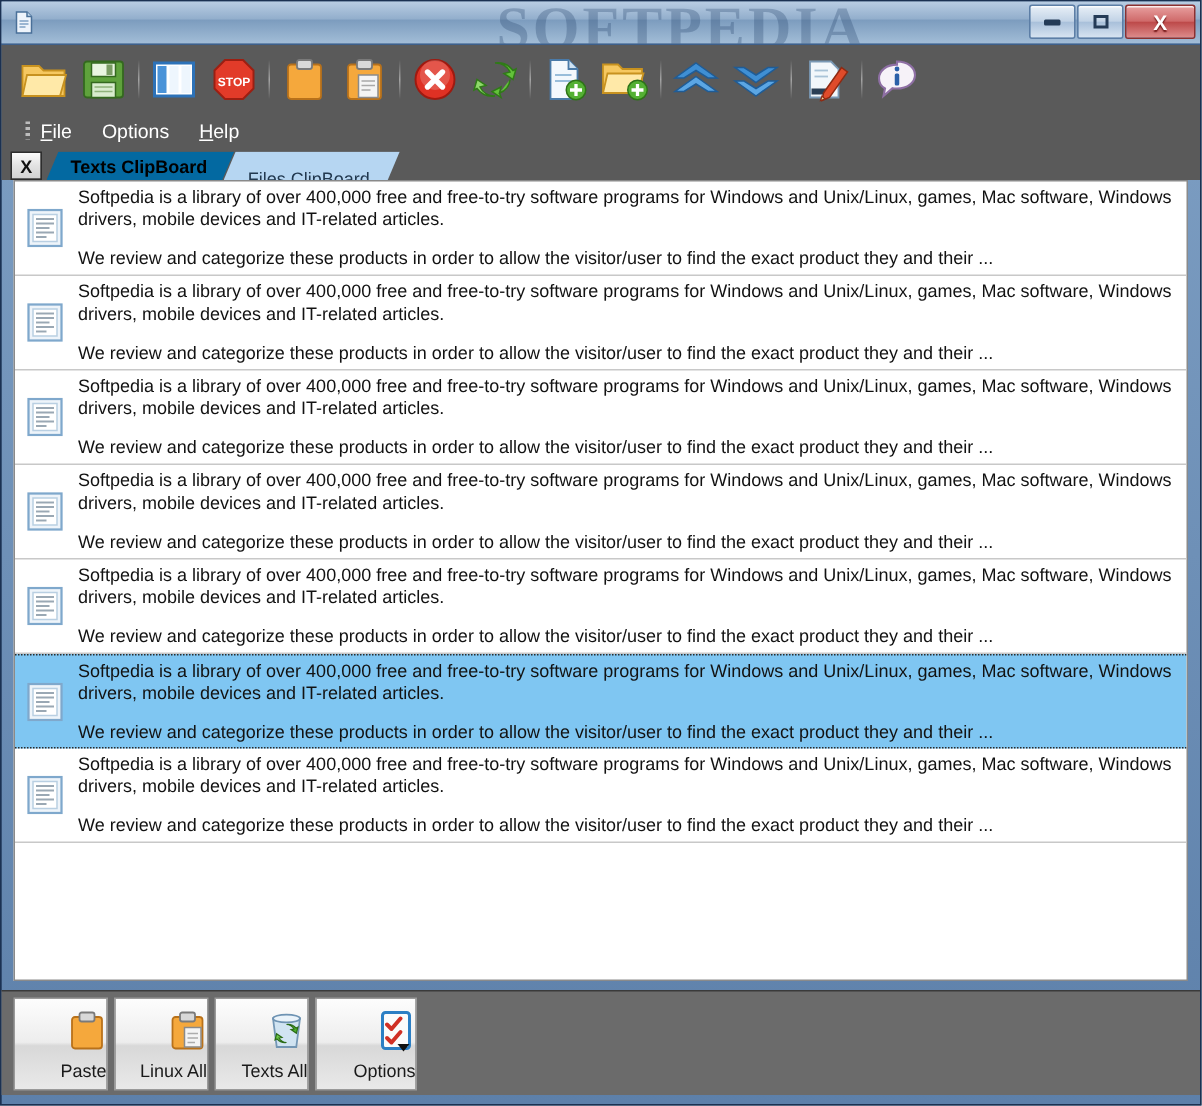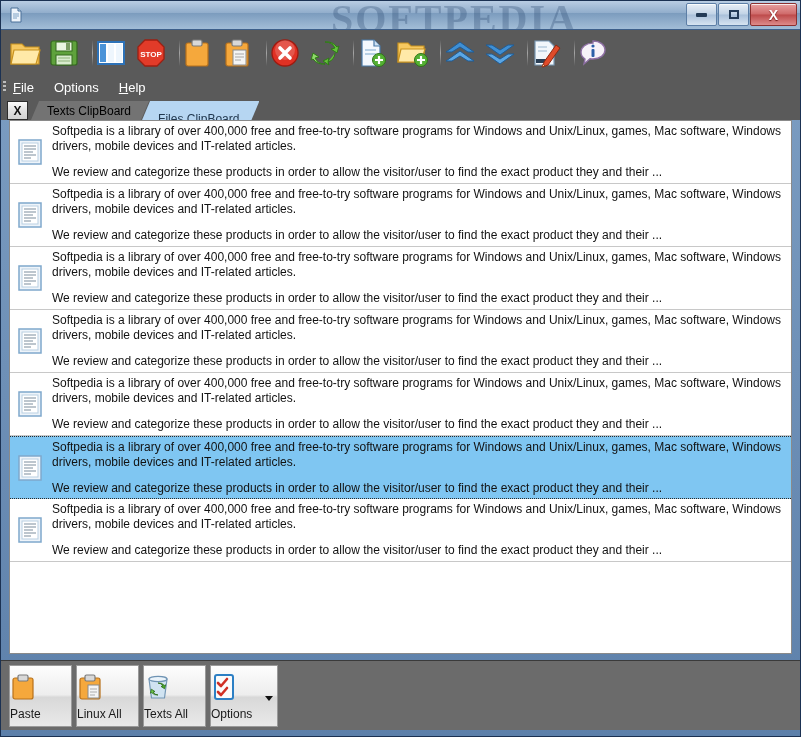--- a/index.html
+++ b/index.html
@@ -66,31 +66,31 @@
 
   
   .toolbar{
     flex:0 0 46px;height:46px;
     background:#5a5a5a;
     display:flex;align-items:center;padding-left:8px;
     box-sizing:border-box;
   }
   .tool{
     width:40px;height:40px;flex:0 0 40px;
-    display:flex;align-items:center;justify-content:flex-start;
+    display:flex;align-items:center;justify-content:center;
   }
   .tsep{
     width:1px;height:26px;flex:0 0 1px;margin:0 3px;
     background:linear-gradient(180deg,rgba(255,255,255,0),rgba(255,255,255,.45),rgba(255,255,255,0));
   }
 
   
   .menubar{
     flex:0 0 22px;height:22px;background:#5a5a5a;
-    display:flex;align-items:center;padding-left:2px;
+    display:flex;align-items:center;padding-left:16px;
     box-sizing:border-box;position:relative;
   }
   .grip{
     width:3px;height:12px;margin-right:7px;flex:0 0 3px;
     background:repeating-linear-gradient(180deg,#bdbdbd 0 2px,transparent 2px 4px);
   }
   .menu-item{
     font-size:13px;color:#ffffff;margin-right:20px;white-space:nowrap;
   }
   .menu-item u{text-decoration:underline;}
@@ -112,21 +112,21 @@
   }
   .tab{
     height:19px;box-sizing:border-box;
     display:flex;align-items:center;
     padding:0 14px 0 12px;
     font-size:12px;white-space:nowrap;
     margin-right:-7px;
     clip-path:polygon(8px 0,100% 0,calc(100% - 8px) 100%,0 100%);
   }
   .tab.active{
-    background:#737373;color:#000;font-weight:normal;
+    background:#0369a1;color:#000;font-weight:bold;
     padding:0 18px 0 16px;
   }
   .tab.inactive{
     background:#b6d6f2;color:#21384f;
     padding:16px 20px 0 16px;
   }
 
   
   .listwrap{
     flex:1 1 auto;
@@ -169,21 +169,21 @@
     padding:0 0 0 8px;margin-top:6px;
     box-sizing:border-box;
     border-top:1px solid #3a3a3a;
   }
   .bbtn{
     width:63px;height:62px;flex:0 0 63px;
     margin-right:4px;
     box-sizing:border-box;
     border:1px solid #9a9a9a;
     background:linear-gradient(180deg,#fdfdfd 0%,#ededed 48%,#d8d8d8 52%,#e9e9e9 100%);
-    display:flex;flex-direction:column;align-items:flex-start;justify-content:flex-start;
+    display:flex;flex-direction:column;align-items:flex-end;justify-content:flex-start;
     padding-top:6px;position:relative;
   }
   .bbtn .bicon{height:30px;display:flex;align-items:center;justify-content:center;}
   .bbtn .blabel{
     font-size:12px;color:#1a1a1a;margin-top:5px;white-space:nowrap;
   }
   .bbtn.wide{width:68px;flex:0 0 68px;}
   .dropcaret{
     position:absolute;right:4px;top:30px;
     width:0;height:0;

